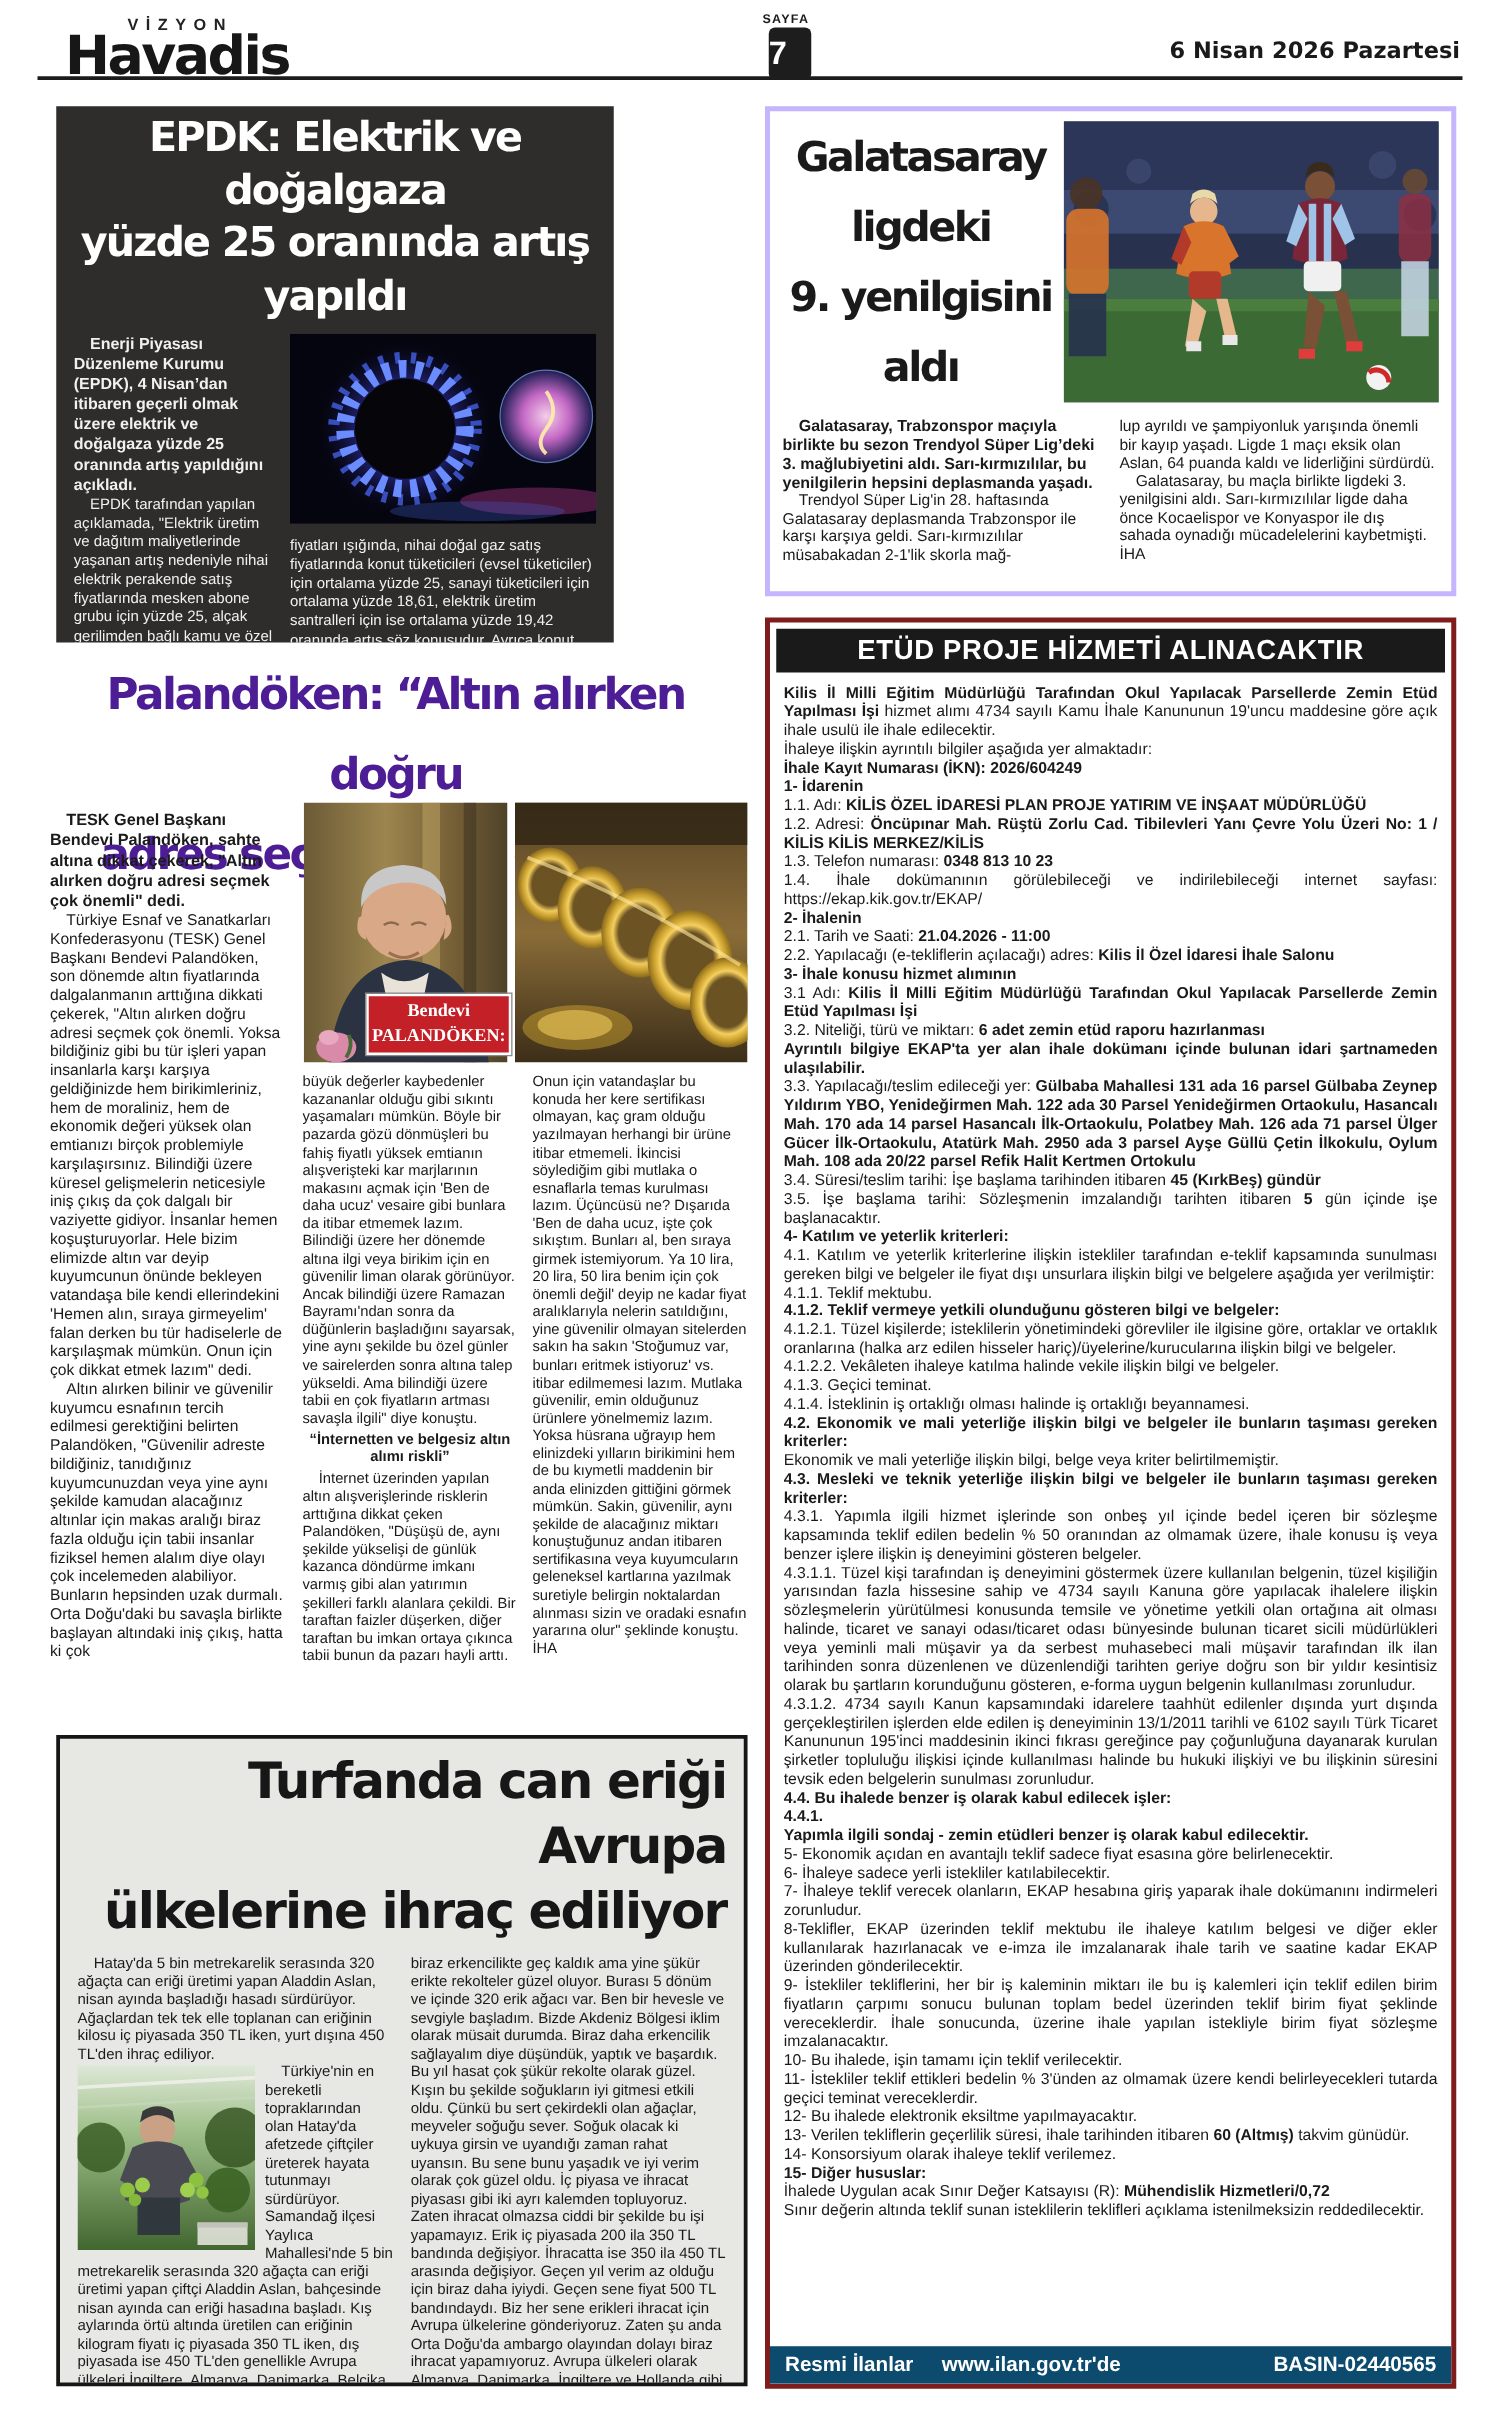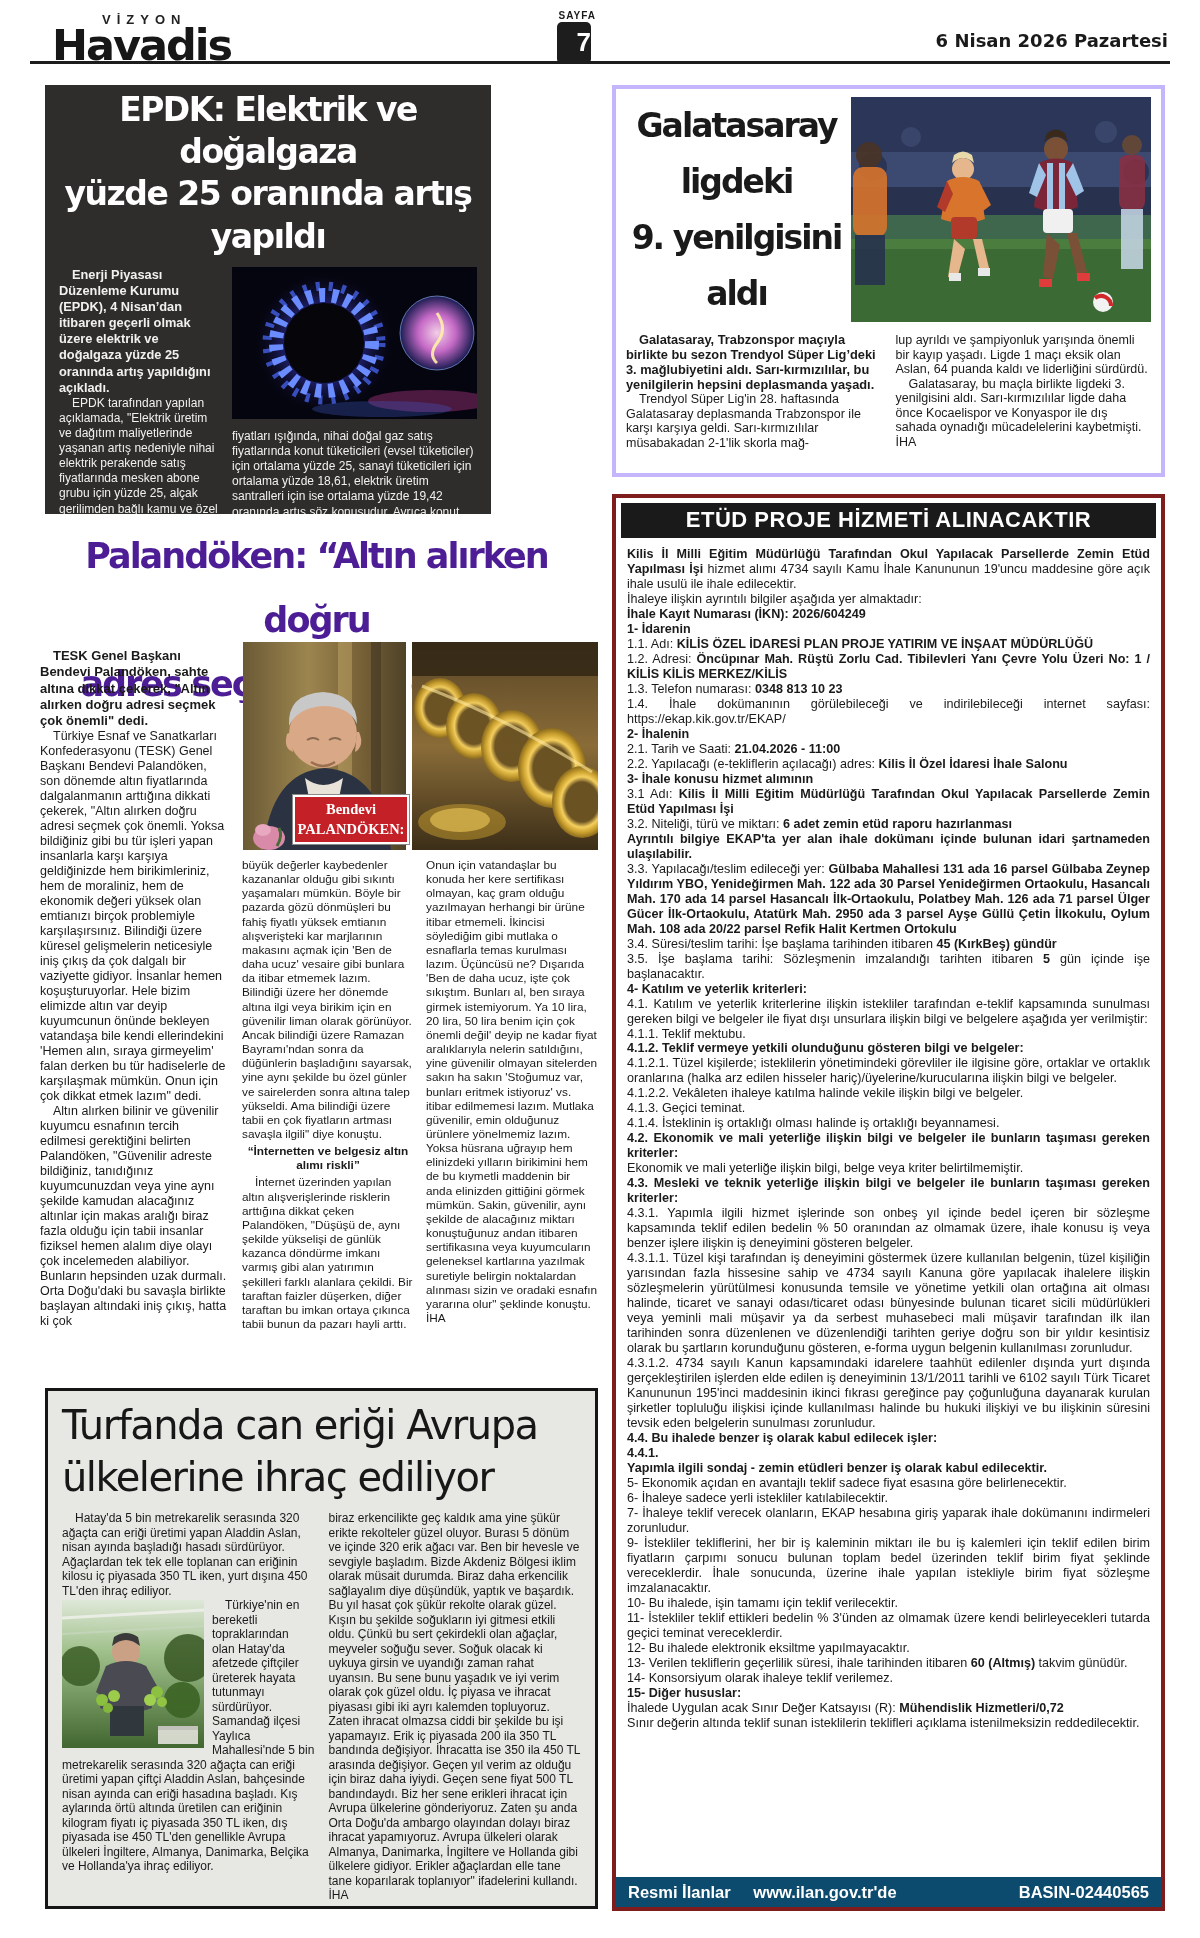--- a/index.html
+++ b/index.html
@@ -4,21 +4,21 @@
 <style>
   * { margin:0; padding:0; box-sizing:border-box; }
   html,body { background:#fff; }
   body { width:1200px; height:1938px; position:relative; font-family:"Liberation Sans", sans-serif; color:#1a1a1a; overflow:hidden; }
 
   
   .masthead { position:absolute; left:30px; top:12px; width:1140px; height:52px; border-bottom:3px solid #1c1c1c; }
   .logo { position:absolute; left:22px; top:0; }
   .logo-top { display:block; font-size:13px; font-weight:bold; letter-spacing:6px; margin-left:50px; color:#222; }
   .logo-main { display:block; font-family:"DejaVu Sans", sans-serif; font-size:43px; font-weight:bold; letter-spacing:-2px; line-height:0.85; color:#171717; }
-  .page-tab { position:absolute; left:522px; top:-2px; width:44px; text-align:right; }
+  .page-tab { position:absolute; left:580px; top:-2px; width:44px; text-align:left; }
   .page-tab-label { font-size:10px; font-weight:bold; letter-spacing:1px; }
   .page-num { margin:1px auto 0; width:34px; height:42px; background:#1d1d1d; color:#fff; font-size:26px; font-weight:bold; line-height:40px; border-radius:5px; }
   .edition-date { position:absolute; right:2px; top:18px; font-family:"DejaVu Sans", sans-serif; font-size:18px; font-weight:bold; }
 
   
   .epdk { position:absolute; left:45px; top:85px; width:446px; height:429px; background:#2e2d2b; color:#f1f1ef; padding:4px 14px; overflow:hidden; }
   .epdk-headline { font-family:"DejaVu Sans", sans-serif; font-size:33px; font-weight:bold; letter-spacing:-1.5px; line-height:1.28; text-align:center; color:#ffffff; }
   .epdk-body { display:flex; gap:14px; margin-top:9px; }
   .epdk-colL { width:266px; font-size:12px; line-height:1.26; }
   .epdk-colR { width:245px; font-size:12px; line-height:1.26; }
@@ -52,21 +52,21 @@
   .pal-col2 { left:242px; top:858px; width:172px; height:522px; font-size:11.8px; line-height:1.2; }
   .pal-col3 { left:426px; top:858px; width:172px; height:522px; font-size:11.8px; line-height:1.2; }
   .pal-lead { font-weight:bold; font-size:13px; line-height:1.25; }
   .pal-subhead { font-weight:bold; text-align:center; margin:3px 0; }
   .portrait-photo { position:absolute; left:243px; top:642px; width:163px; height:208px; }
   .gold-photo { position:absolute; left:412px; top:642px; width:186px; height:208px; }
   .pal-caption { position:absolute; left:293px; top:795px; width:116px; background:#c32028; border:2px solid #fff; outline:1px solid #8a8a8a; color:#fff; font-family:"Liberation Serif", serif; font-weight:bold; text-align:center; font-size:14.5px; line-height:1.35; padding:3px 1px; }
 
   
   .turf { position:absolute; left:45px; top:1388px; width:553px; height:521px; background:#e7e7e4; border:3px solid #161616; padding:8px 14px; overflow:hidden; }
-  .turf-headline { text-align:left; font-family:"DejaVu Sans", sans-serif; font-size:40px; font-weight:normal; letter-spacing:-1.5px; line-height:1.3; color:#171717; }
+  .turf-headline { text-align:right; font-family:"DejaVu Sans", sans-serif; font-size:40px; font-weight:bold; letter-spacing:-1.5px; line-height:1.3; color:#171717; }
   .turf-body { display:flex; gap:14px; margin-top:8px; font-size:12px; line-height:1.21; }
   .turf-col { width:50%; }
   .greenhouse-photo { float:left; width:142px; height:148px; margin:2px 8px 3px 0; }
 </style>
 </head>
 <body>
 
 <div>
 
   <header class="masthead">
@@ -238,20 +238,21 @@
         <div class="tline"><span class="bseg">4.3. Mesleki ve teknik yeterliğe ilişkin bilgi ve belgeler ile bunların taşıması gereken kriterler:</span></div>
         <div class="tline"><span>4.3.1. Yapımla ilgili hizmet işlerinde son onbeş yıl içinde bedel içeren bir sözleşme kapsamında teklif edilen bedelin % 50 oranından az olmamak üzere, ihale konusu iş veya benzer işlere ilişkin iş deneyimini gösteren belgeler.</span></div>
         <div class="tline"><span>4.3.1.1. Tüzel kişi tarafından iş deneyimini göstermek üzere kullanılan belgenin, tüzel kişiliğin yarısından fazla hissesine sahip ve 4734 sayılı Kanuna göre yapılacak ihalelere ilişkin sözleşmelerin yürütülmesi konusunda temsile ve yönetime yetkili olan ortağına ait olması halinde, ticaret ve sanayi odası/ticaret odası bünyesinde bulunan ticaret sicili müdürlükleri veya yeminli mali müşavir ya da serbest muhasebeci mali müşavir tarafından ilk ilan tarihinden sonra düzenlenen ve düzenlendiği tarihten geriye doğru son bir yıldır kesintisiz olarak bu şartların korunduğunu gösteren, e-forma uygun belgenin kullanılması zorunludur.</span></div>
         <div class="tline"><span>4.3.1.2. 4734 sayılı Kanun kapsamındaki idarelere taahhüt edilenler dışında yurt dışında gerçekleştirilen işlerden elde edilen iş deneyiminin 13/1/2011 tarihli ve 6102 sayılı Türk Ticaret Kanununun 195'inci maddesinin ikinci fıkrası gereğince pay çoğunluğuna dayanarak kurulan şirketler topluluğu ilişkisi içinde kullanılması halinde bu hukuki ilişkiyi ve bu ilişkinin süresini tevsik eden belgelerin sunulması zorunludur.</span></div>
         <div class="tline"><span class="bseg">4.4. Bu ihalede benzer iş olarak kabul edilecek işler:</span></div>
         <div class="tline"><span class="bseg">4.4.1.</span></div>
         <div class="tline"><span class="bseg">Yapımla ilgili sondaj - zemin etüdleri benzer iş olarak kabul edilecektir.</span></div>
         <div class="tline"><span>5- Ekonomik açıdan en avantajlı teklif sadece fiyat esasına göre belirlenecektir.</span></div>
         <div class="tline"><span>6- İhaleye sadece yerli istekliler katılabilecektir.</span></div>
         <div class="tline"><span>7- İhaleye teklif verecek olanların, EKAP hesabına giriş yaparak ihale dokümanını indirmeleri zorunludur.</span></div>
+        <div class="tline"><span>8-Teklifler, EKAP üzerinden teklif mektubu ile ihaleye katılım belgesi ve diğer ekler kullanılarak hazırlanacak ve e-imza ile imzalanarak ihale tarih ve saatine kadar EKAP üzerinden gönderilecektir.</span></div>
         <div class="tline"><span>9- İstekliler tekliflerini, her bir iş kaleminin miktarı ile bu iş kalemleri için teklif edilen birim fiyatların çarpımı sonucu bulunan toplam bedel üzerinden teklif birim fiyat şeklinde vereceklerdir. İhale sonucunda, üzerine ihale yapılan istekliyle birim fiyat sözleşme imzalanacaktır.</span></div>
         <div class="tline"><span>10- Bu ihalede, işin tamamı için teklif verilecektir.</span></div>
         <div class="tline"><span>11- İstekliler teklif ettikleri bedelin % 3'ünden az olmamak üzere kendi belirleyecekleri tutarda geçici teminat vereceklerdir.</span></div>
         <div class="tline"><span>12- Bu ihalede elektronik eksiltme yapılmayacaktır.</span></div>
         <div class="tline"><span>13- Verilen tekliflerin geçerlilik süresi, ihale tarihinden itibaren </span><span class="bseg">60 (Altmış)</span><span> takvim günüdür.</span></div>
         <div class="tline"><span>14- Konsorsiyum olarak ihaleye teklif verilemez.</span></div>
         <div class="tline"><span class="bseg">15- Diğer hususlar:</span></div>
         <div class="tline"><span>İhalede Uygulan acak Sınır Değer Katsayısı (R): </span><span class="bseg">Mühendislik Hizmetleri/0,72</span></div>
         <div class="tline"><span>Sınır değerin altında teklif sunan isteklilerin teklifleri açıklama istenilmeksizin reddedilecektir.</span></div>
       </div>

